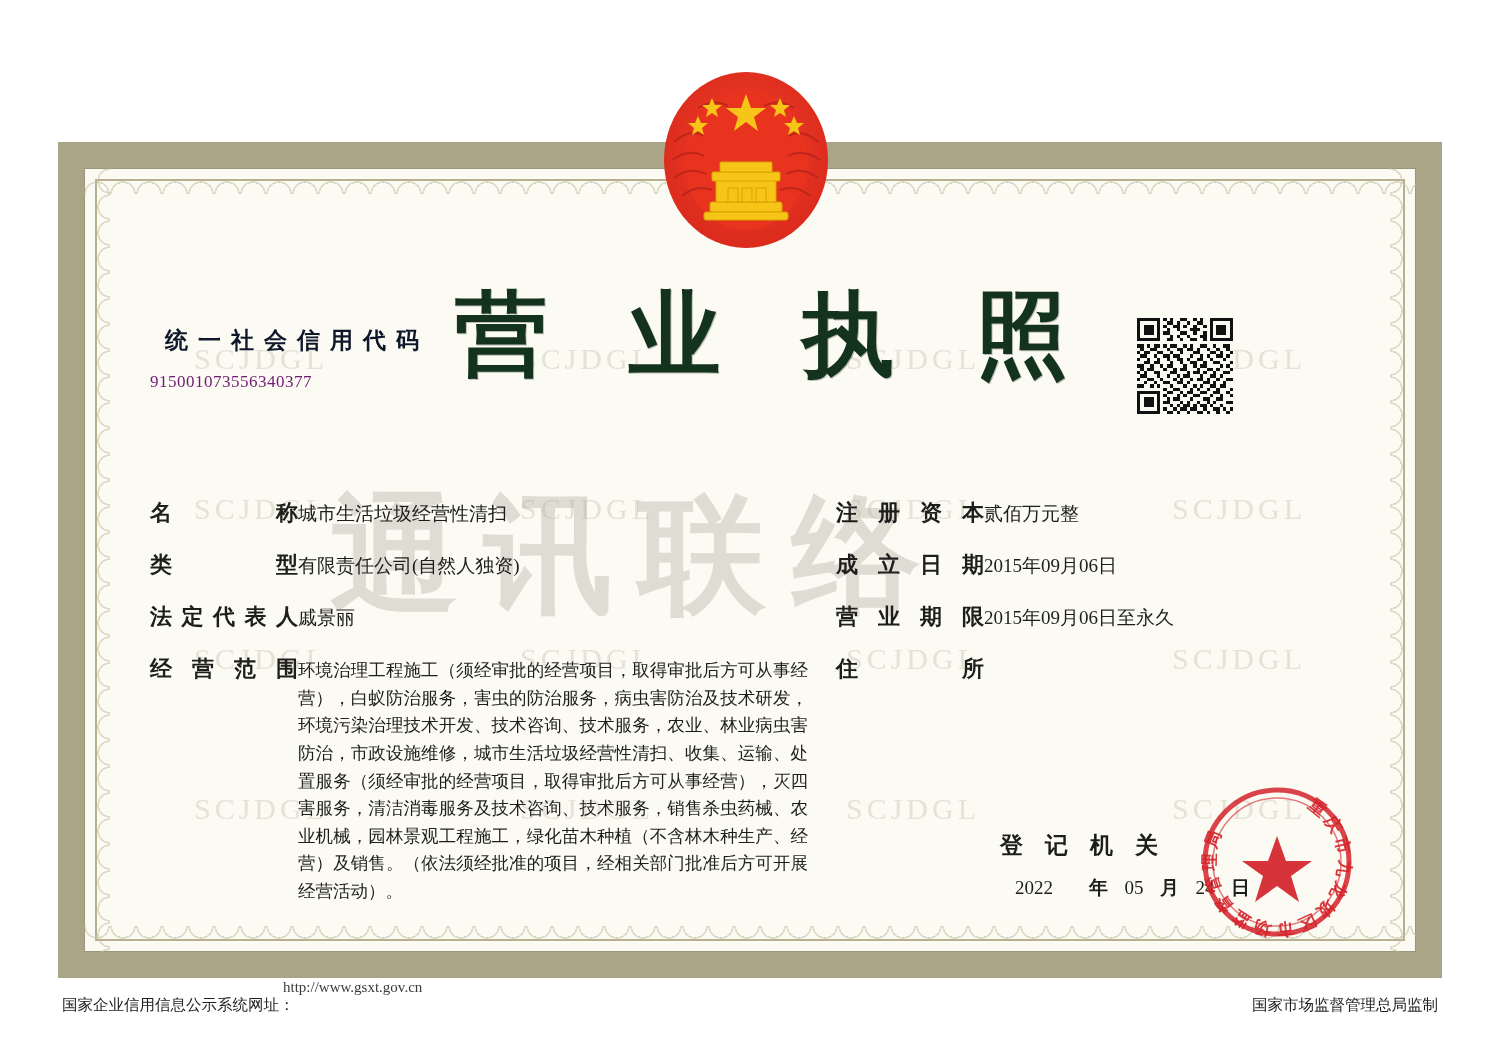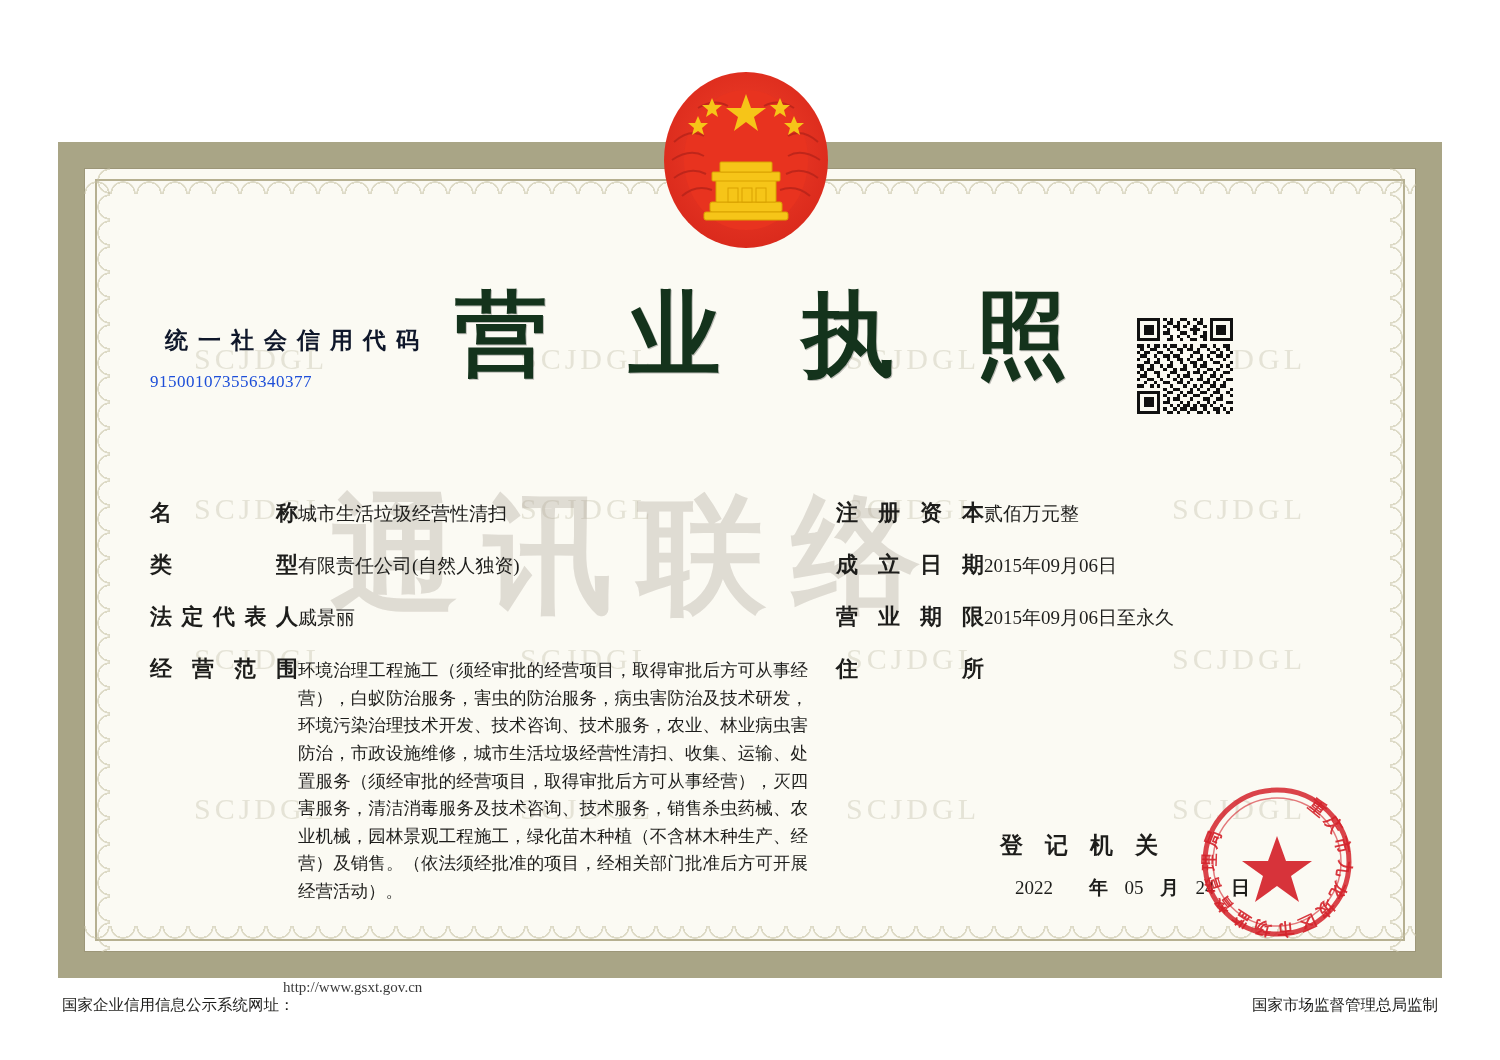--- a/index.html
+++ b/index.html
@@ -129,21 +129,21 @@
     font-weight: 700;
     letter-spacing: 10px;
     color: #0f172a;
     font-family: "DejaVu Sans", "Liberation Sans", sans-serif;
     margin-left: 15px;
   }
   .uscc-value {
     margin-top: 16px;
     font-size: 17px;
     letter-spacing: .5px;
-    color: #1d4ed8;
+    color: #701a75;
     font-family: "Liberation Serif", serif;
   }
   .main-title {
     position: absolute;
     left: 455px;
     top: 288px;
     z-index: 5;
     font-size: 92px;
     line-height: 1;
     letter-spacing: 28px;

